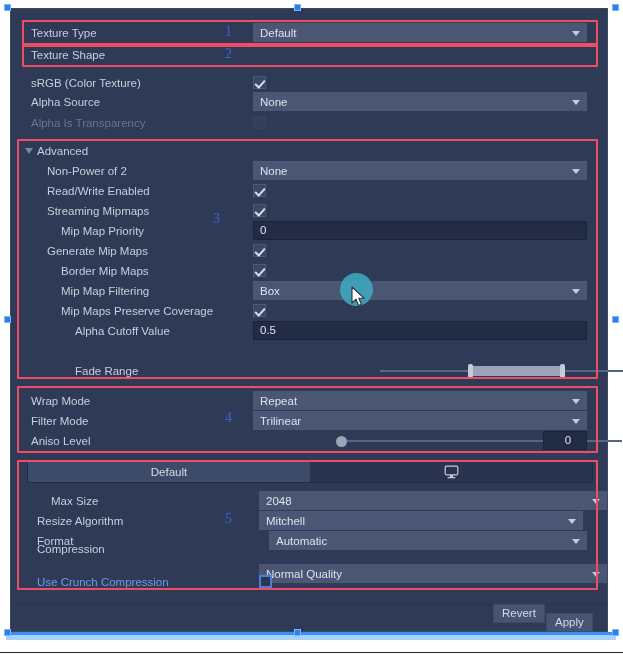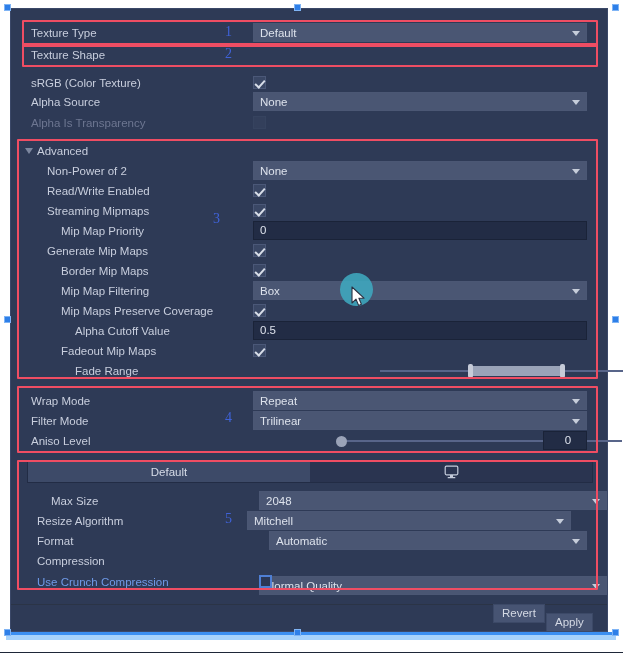--- a/index.html
+++ b/index.html
@@ -316,26 +316,20 @@
 
       <div class="row" style="top:312px;">
         <span class="lbl" style="margin-left:64px;">Alpha Cutoff Value</span>
         <div class="field" style="width:334px;">
           <div class="textfield">
             <span>0.5</span>
           </div>
         </div>
       </div>
 
-      <div class="row" style="top:332px;">
-        <span class="lbl" style="margin-left:50px;">Fadeout Mip Maps</span>
-        <div class="field" style="top:3px;">
-          <div class="chk on"></div>
-        </div>
-      </div>
 
       <div class="row" style="top:352px;">
         <span class="lbl" style="margin-left:64px;">Fade Range</span>
         <div class="field slider" style="width:334px;">
           <div class="track"></div>
           <div class="range-fill" style="left:90px; width:93px;"></div>
           <div class="range-cap" style="left:88px;"></div>
           <div class="range-cap" style="left:180px;"></div>
         </div>
       </div>
@@ -393,39 +387,39 @@
         <div class="field" style="left:248px; width:348px;">
           <div class="dropdown">
             <span>2048</span>
             <span class="caret"></span>
           </div>
         </div>
       </div>
 
       <div class="row" style="top:502px;">
         <span class="lbl" style="margin-left:26px;">Resize Algorithm</span>
-        <div class="field" style="left:236px; width:324px;">
+        <div class="field" style="left:248px; width:324px;">
           <div class="dropdown">
             <span>Mitchell</span>
             <span class="caret"></span>
           </div>
         </div>
       </div>
 
       <div class="row" style="top:522px;">
         <span class="lbl" style="margin-left:26px;">Format</span>
         <div class="field" style="left:248px; width:328px;padding-left:10px;">
           <div class="dropdown">
             <span>Automatic</span>
             <span class="caret"></span>
           </div>
         </div>
       </div>
 
-      <div class="row" style="top:542px;">
+      <div class="row" style="top:530px;">
         <span class="lbl" style="margin-left:26px;">Compression</span>
         <div class="field" style="left:248px; width:348px;margin-top:25px;">
           <div class="dropdown">
             <span>Normal Quality</span>
             <span class="caret"></span>
           </div>
         </div>
       </div>
 
       <div class="row" style="top:563px;">

